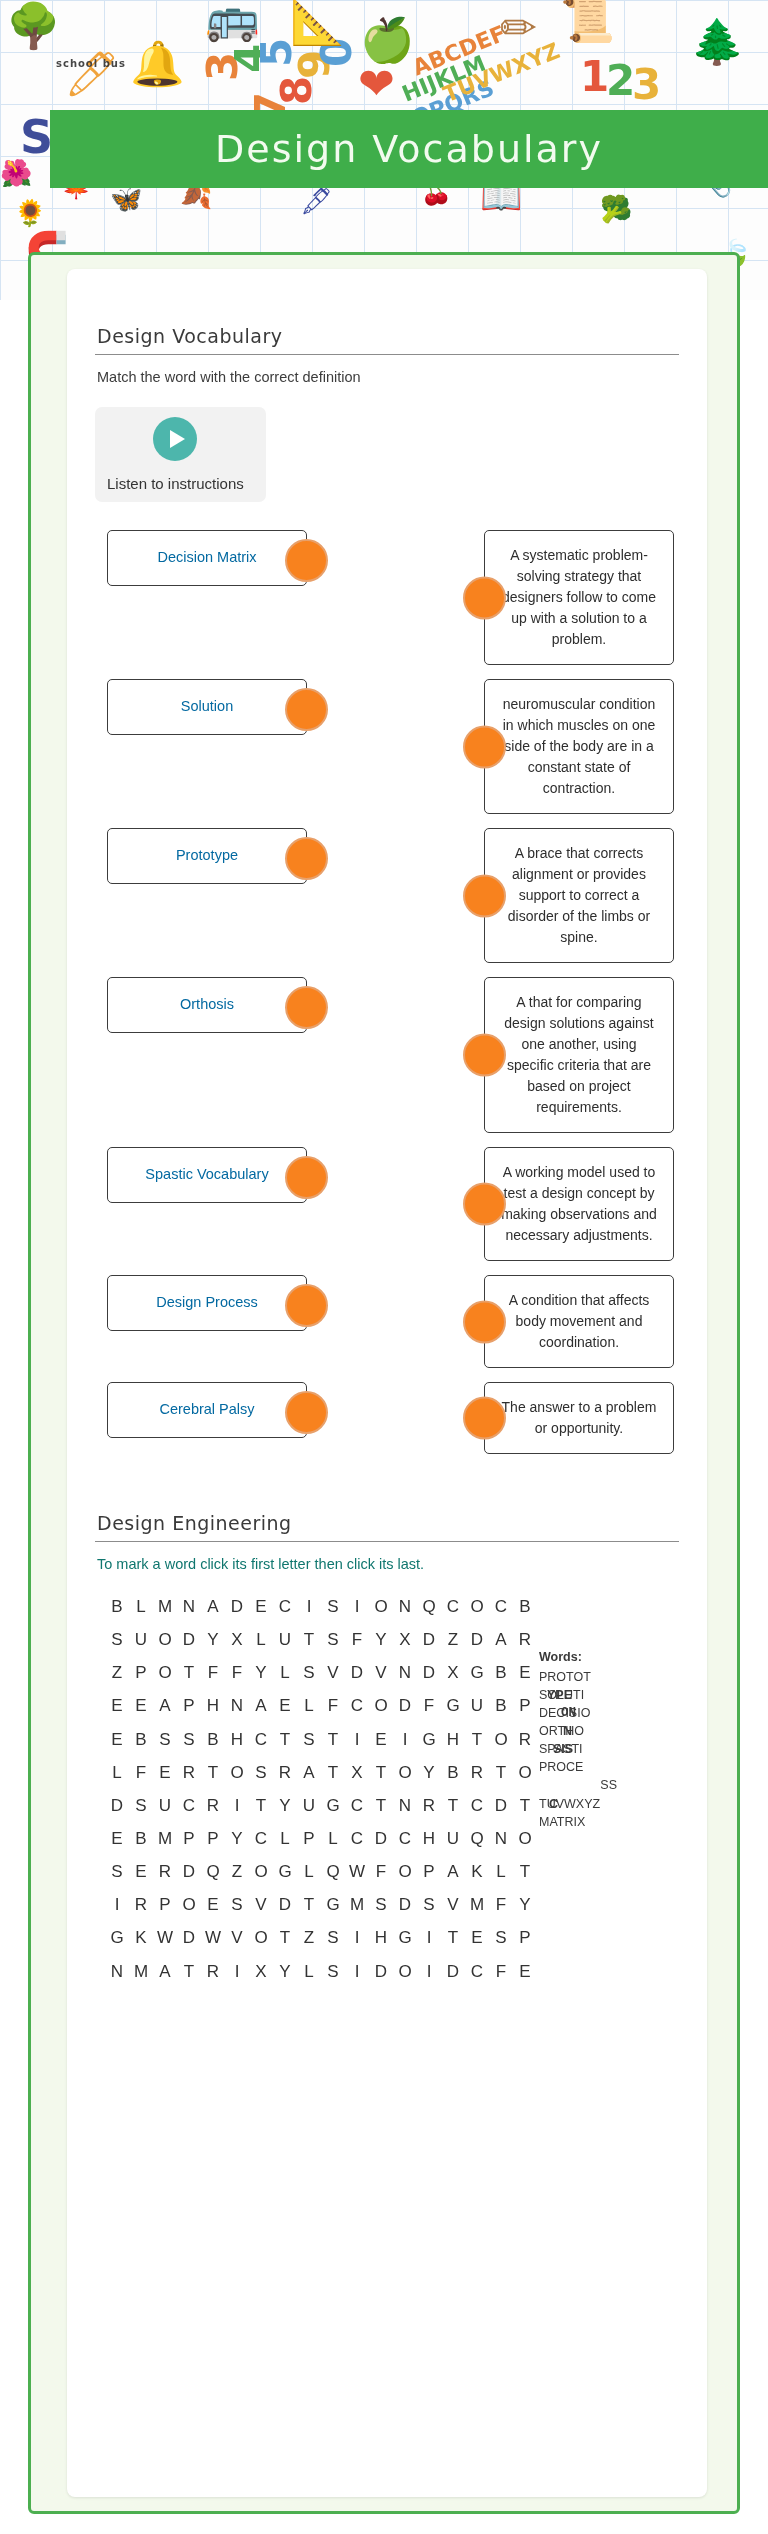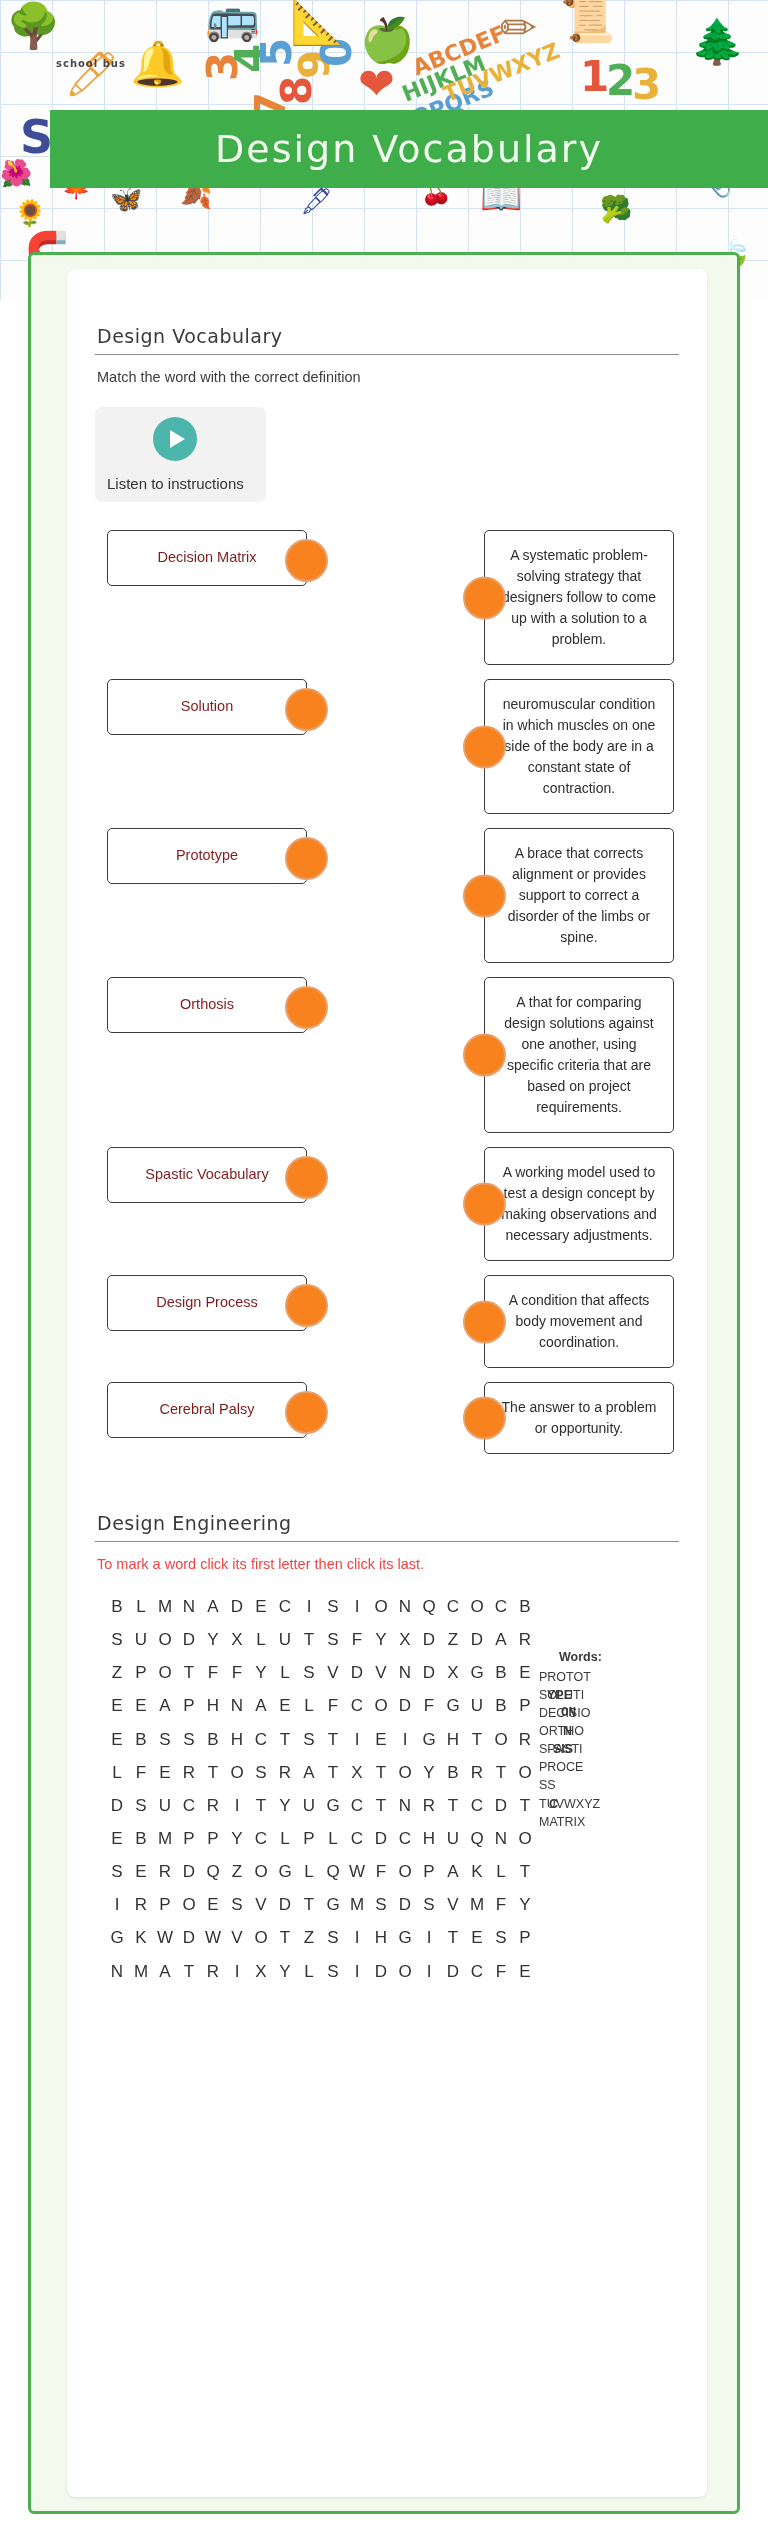--- a/index.html
+++ b/index.html
@@ -169,21 +169,21 @@
     position: relative;
     border: 1px solid #3c3c3c;
     border-radius: 5px;
     background: #fff;
     min-height: 56px;
     display: flex;
     align-items: center;
     justify-content: center;
     text-align: center;
     font-size: 14.5px;
-    color: #7f1d1d;
+    color: #0369a1;
     padding: 8px 14px;
     width: 200px;
     line-height: 1.35;
   }
   .def-box {
     position: relative;
     border: 1px solid #3c3c3c;
     border-radius: 5px;
     background: #fff;
     display: flex;
@@ -204,21 +204,21 @@
     border: 2px solid #e8a06a;
     z-index: 3;
   }
   .dot.right { right: -22px; top: 8px; }
   .dot.left  { left: -22px; top: 50%; transform: translateY(-50%); }
 
   
   .wordsearch-section { margin-top: 58px; }
   .ws-instruction {
     font-size: 14.5px;
-    color: #ef4444;
+    color: #0f766e;
     padding-left: 2px;
     margin-bottom: 18px;
   }
   .ws-wrap { display: flex; align-items: flex-start; gap: 2px; }
   .grid {
     font-family: "Liberation Sans", sans-serif;
     font-size: 17px;
     color: #333;
     letter-spacing: 0;
     line-height: 1.95;
@@ -234,21 +234,21 @@
   }
   .words-panel {
     font-size: 12.5px;
     color: #3a3a3a;
     width: 78px;
     flex: none;
     margin-top: 58px;
     line-height: 1.45;
     position: relative;
   }
-  .words-head { font-weight: bold; font-size: 12.5px; margin-bottom: 2px; margin-left: 20px; }
+  .words-head { font-weight: bold; font-size: 12.5px; margin-bottom: 2px; }
   .wordlist { position: relative; }
   .wordlist-item { white-space: nowrap; }
   .wordlist-item.ov {
     position: relative;
     height: 18px;
   }
   .wordlist-item.ov span {
     position: absolute;
     left: 0; top: 0;
   }
@@ -473,21 +473,21 @@
             </div>
             <div class="wordlist-item ov">
               <span>ORTHO</span>
               <span class="b" style="left:24px;">N</span>
             </div>
             <div class="wordlist-item ov">
               <span>SPASTI</span>
               <span class="b" style="left:14px;">SIS</span>
             </div>
             <div class="wordlist-item">PROCE</div>
-            <div class="wordlist-item" style="text-align:left;">SS</div>
+            <div class="wordlist-item" style="text-align:right;">SS</div>
             <div class="wordlist-item ov">
               <span>TUVWXYZ</span>
               <span class="b" style="left:10px;">C</span>
             </div>
             <div class="wordlist-item">MATRIX</div>
           </div>
         </div>
       </div>
     </div>
 

